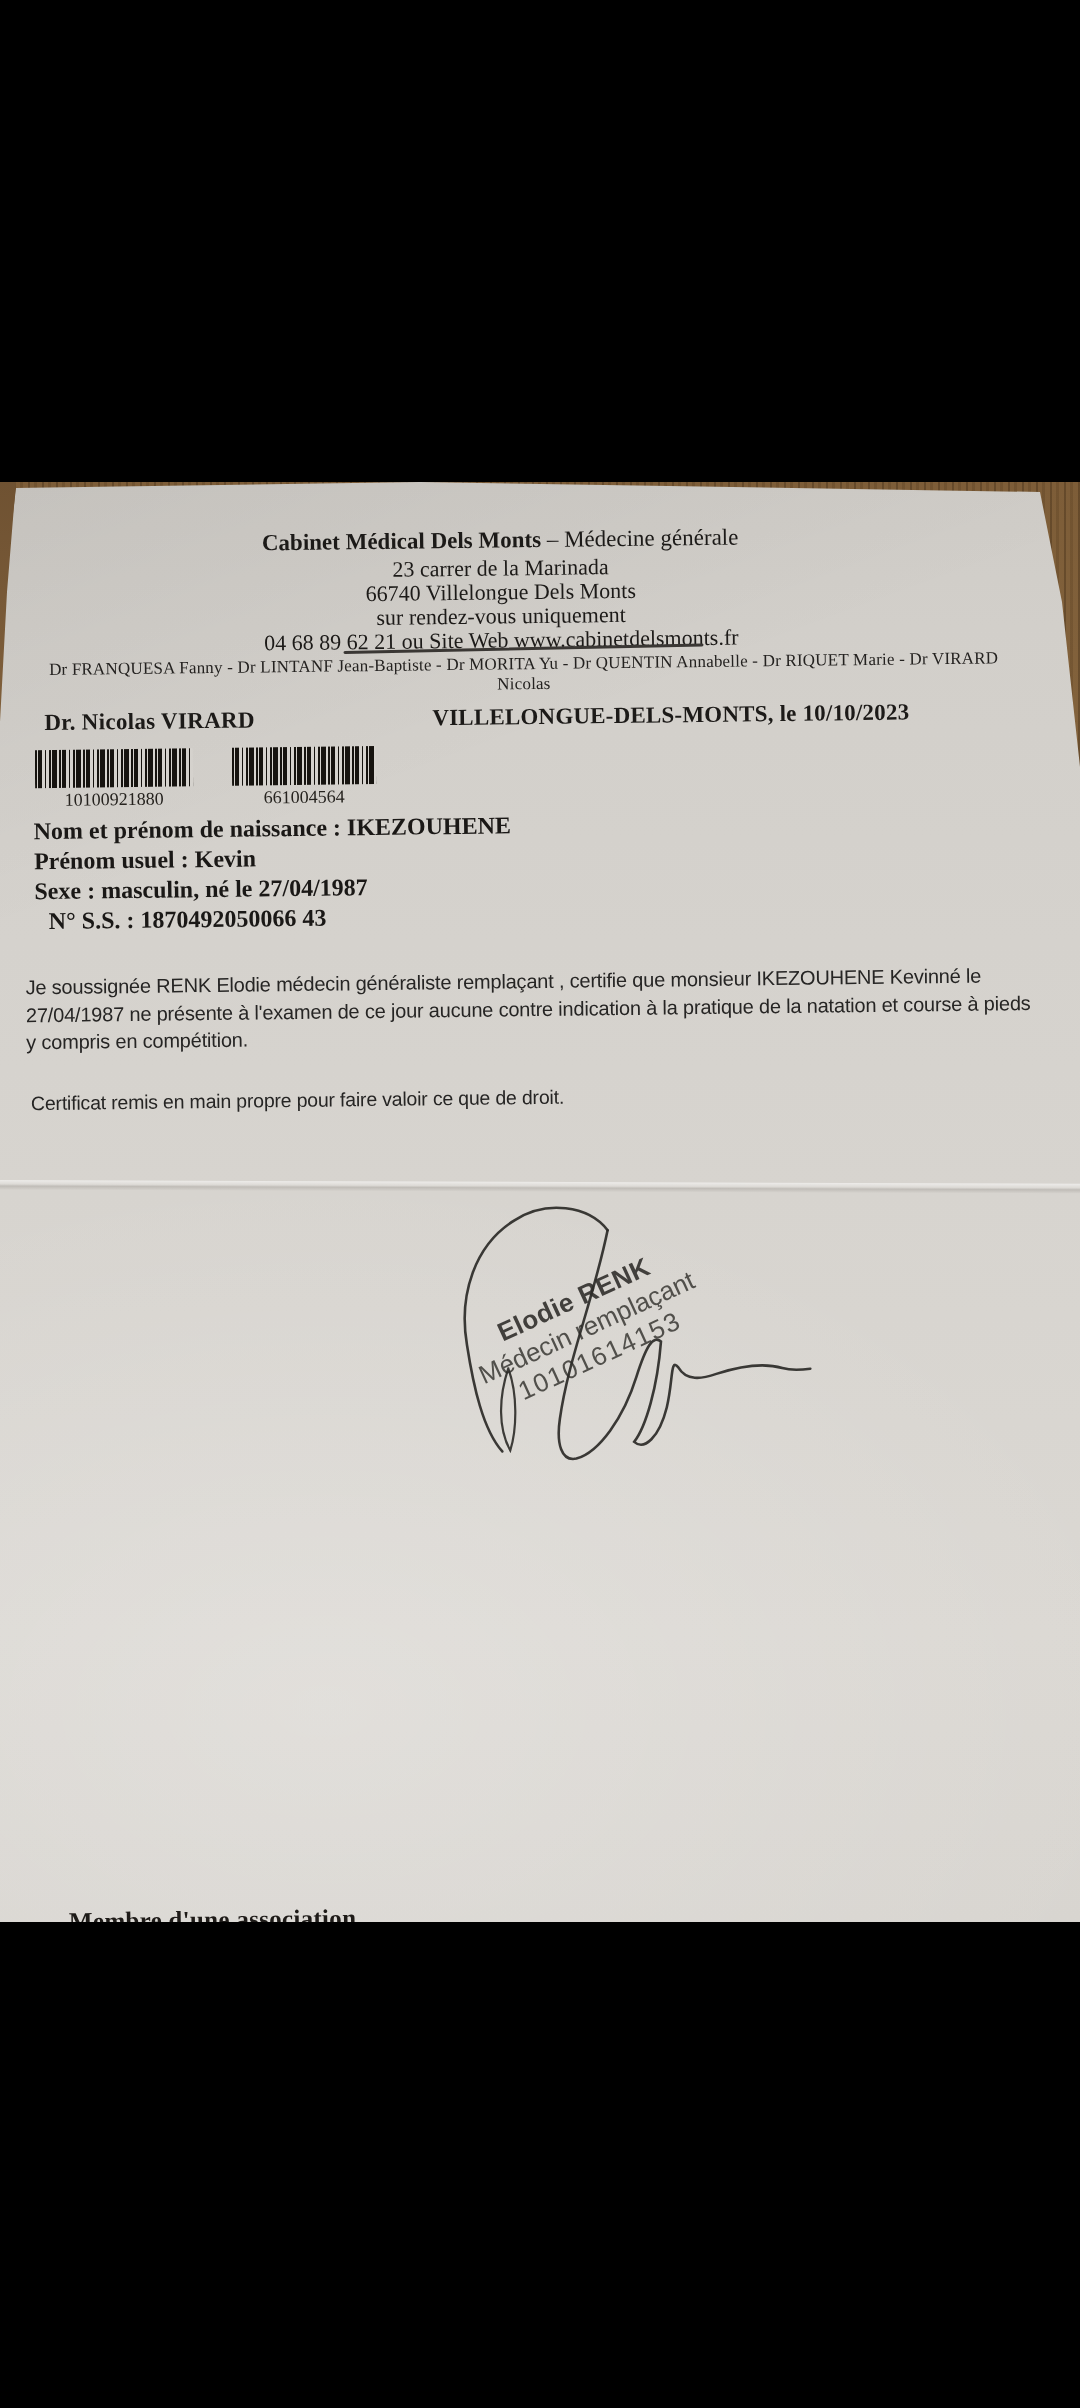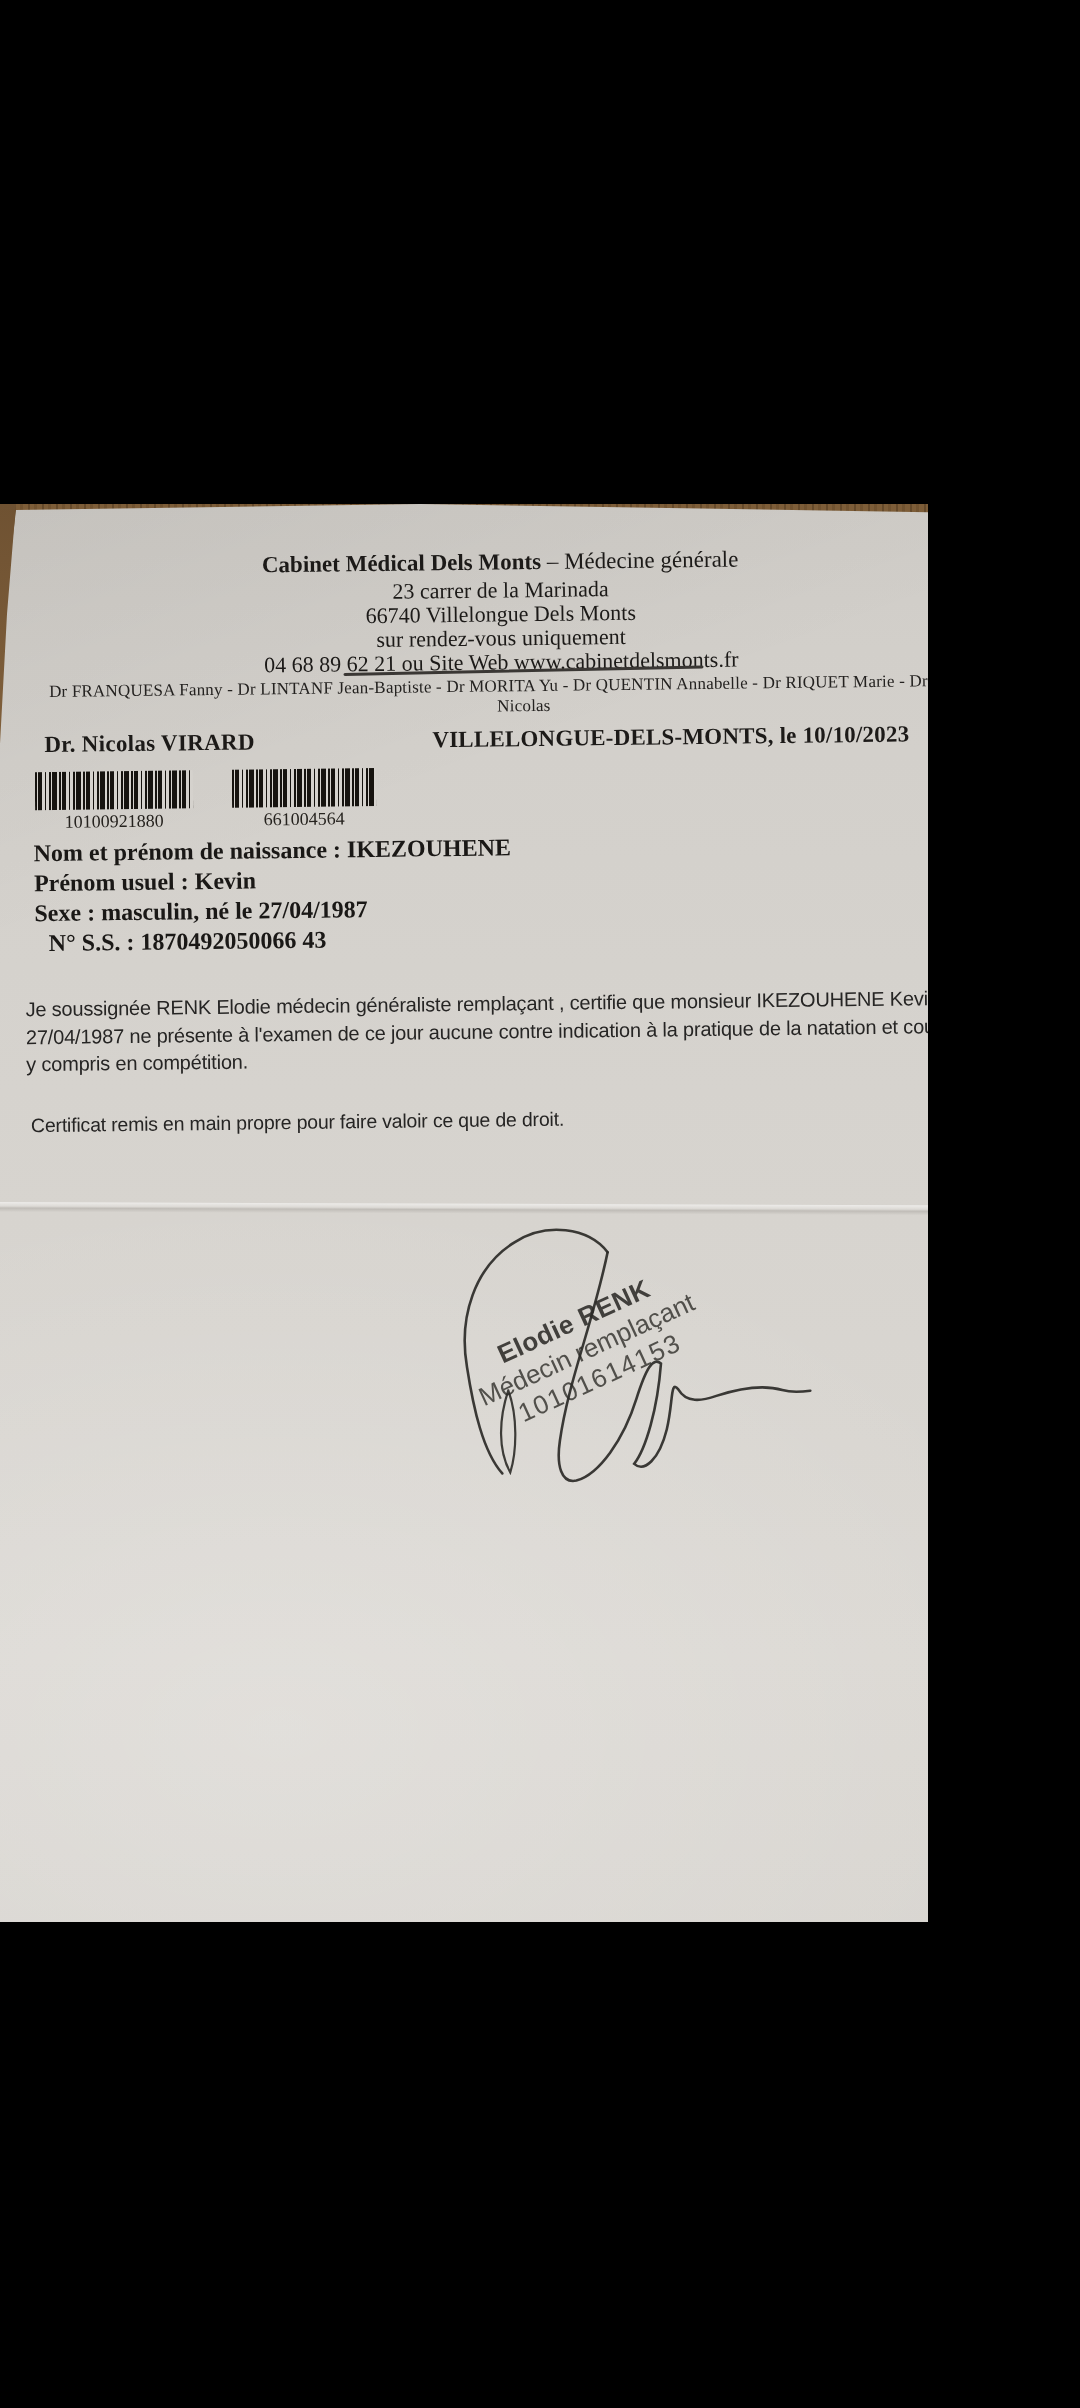--- a/index.html
+++ b/index.html
@@ -4,21 +4,21 @@
 <style>
   html,body{margin:0;padding:0;}
   body{
     width:1080px;height:2408px;
     background:#000;
     position:relative;
     overflow:hidden;
     font-family:"Liberation Serif", serif;
   }
   .photo{
-    position:absolute;left:0;top:504px;width:928px;height:1440px;
+    position:absolute;left:0;top:482px;width:1080px;height:1440px;
     overflow:hidden;
     background:linear-gradient(180deg,#6b4e30,#8a6a42);
   }
   .wood{
     position:absolute;inset:0;
     background:
       repeating-linear-gradient(90deg, rgba(40,24,8,.28) 0 2px, rgba(0,0,0,0) 2px 6px, rgba(60,38,14,.18) 6px 9px, rgba(0,0,0,0) 9px 14px),
       linear-gradient(180deg,#7d5d38 0%,#8a6a42 40%,#7a5a36 100%);
   }
   .paper{

